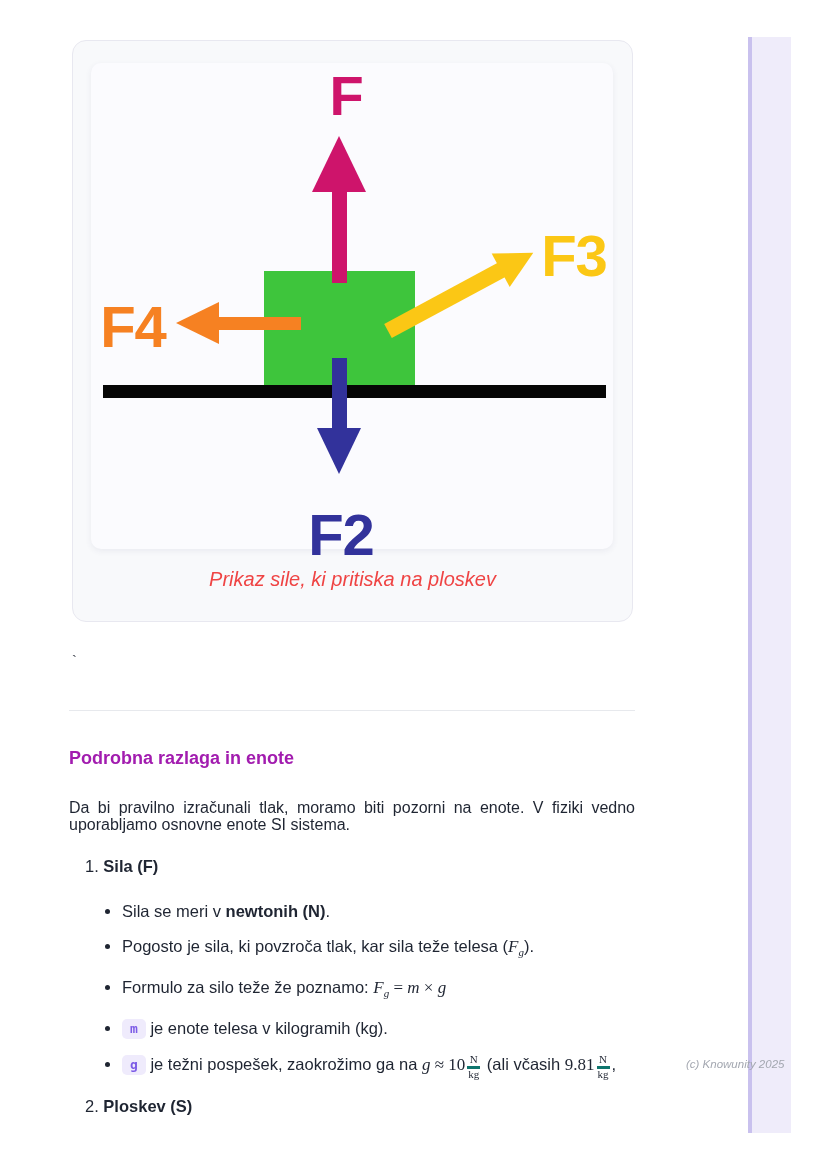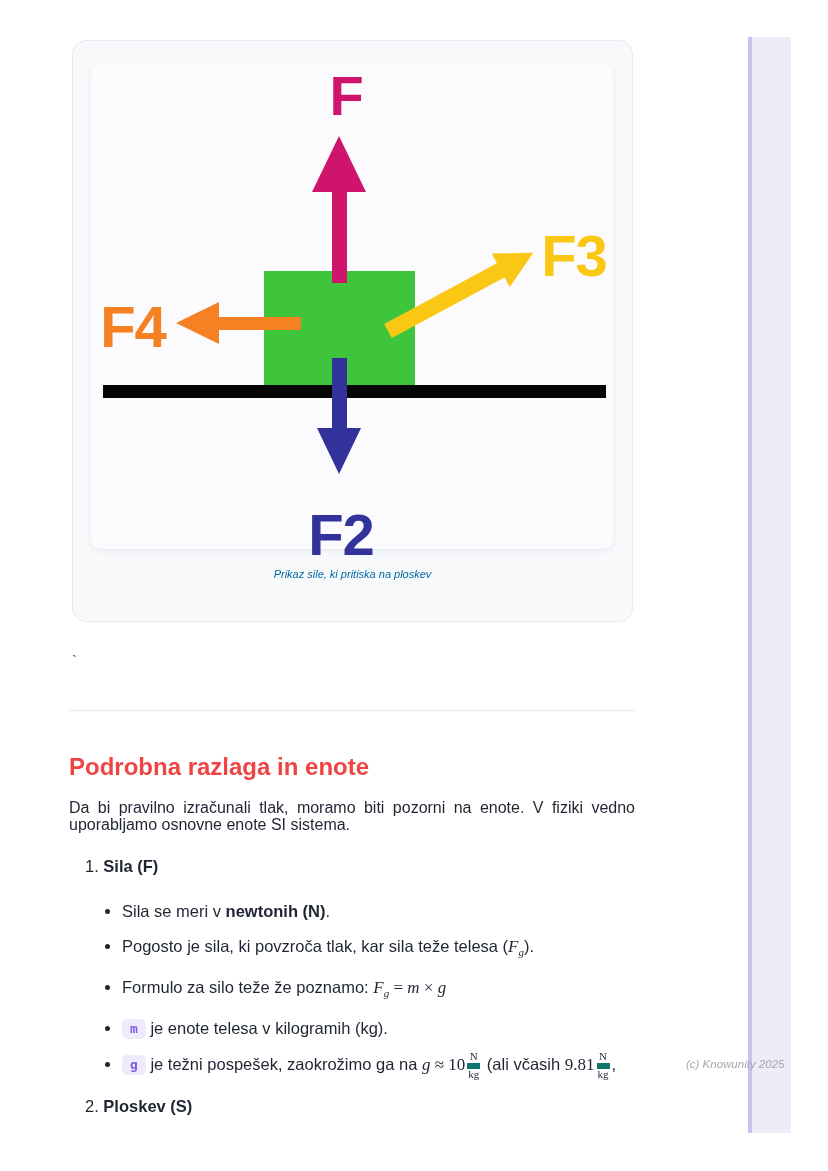--- a/index.html
+++ b/index.html
@@ -37,46 +37,46 @@
     border-top:19px solid transparent;border-bottom:19px solid transparent;border-left:37px solid #FBC715;}
 
   .flabel{position:absolute;z-index:4;font-weight:bold;line-height:1;letter-spacing:-1px;
     transform:translateX(-50%);font-size:58px;}
   .flabel.f  {left:255px;top:5px;  color:#CE146B;font-size:56px;}
   .flabel.f2 {left:250px;top:427px;color:#32329B;margin-top:16px;}
   .flabel.f3 {left:483px;top:164px;color:#FBC715;}
   .flabel.f4 {left:42px; top:235px;color:#F68122;}
 
   .caption{position:absolute;left:0;right:0;top:527px;text-align:center;
-    font-size:11px;font-style:italic;color:#0369a1;}
+    font-size:20px;font-style:italic;color:#ef4444;}
 
   
   .stray{position:absolute;left:72px;top:652px;font-size:15px;color:#3a3f4a;}
   .divider{position:absolute;left:69px;top:710px;width:566px;height:1px;background:#E7E9ED;}
 
   
-  .heading{position:absolute;left:69px;top:733px;font-size:24px;font-weight:bold;color:#ef4444;}
+  .heading{position:absolute;left:69px;top:733px;font-size:18px;font-weight:bold;color:#a21caf;}
   .intro{position:absolute;left:69px;top:783px;width:566px;font-size:16px;line-height:17px;
     text-align:justify;color:#1F2532;}
   .content{position:absolute;left:69px;top:853px;width:566px;font-size:16.5px;color:#1F2532;}
   .oli{padding-left:16px;line-height:26px;}
   .oli .num{font-weight:normal;}
   .oli b{font-weight:bold;}
   .content ul{margin:19px 0 0 0;padding-left:53px;list-style:disc;}
   .content li{line-height:26px;margin-bottom:9px;}
   .content li .liwrap{white-space:nowrap;}
   .content li.tall{line-height:29px;}
   .oli.second{margin-top:12px;}
 
   .mv{font-family:"Liberation Serif",serif;font-style:italic;font-size:17px;}
   .msub{font-family:"Liberation Serif",serif;font-style:italic;font-size:11px;vertical-align:-4px;}
   .mnum{font-family:"Liberation Serif",serif;font-size:17px;}
   .frac{display:inline-block;vertical-align:-8px;text-align:center;line-height:1.05;
     font-family:"Liberation Serif",serif;font-size:11px;margin:0 2px;}
-  .frac .den{border-top:6px solid #0f766e;padding:0 1px;}
+  .frac .den{border-top:3px solid #0f766e;padding:0 1px;}
   .badge{display:inline-block;background:#EFEBFC;color:#7C5BE6;border-radius:5px;
     font-family:"DejaVu Sans Mono",monospace;font-size:13px;font-weight:bold;
     padding:2px 8px;line-height:1.2;vertical-align:1px;}
 
   
   .edge-strip{position:absolute;left:748px;top:37px;width:43px;height:1096px;
     background:#EFECFA;border-left:4px solid #C9C1EE;box-sizing:border-box;z-index:1;}
   .copyright{position:absolute;left:686px;top:1058px;font-size:11.5px;color:#A3A7B0;z-index:2;font-style:italic;}
 </style>
 </head>

